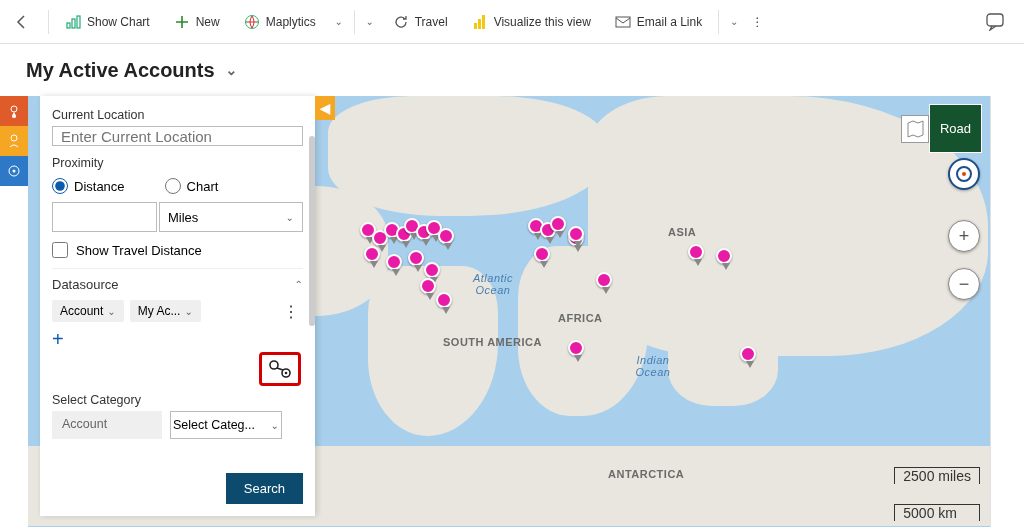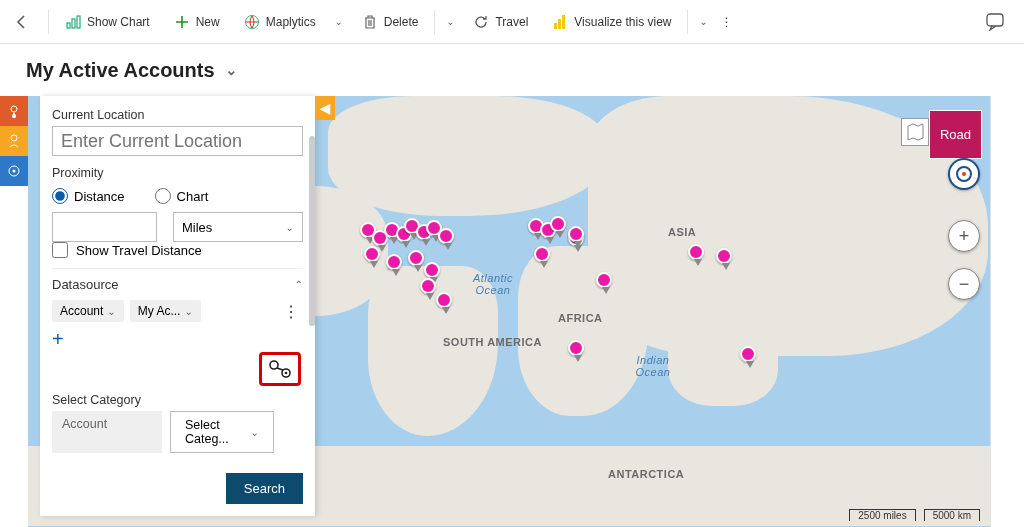--- a/index.html
+++ b/index.html
@@ -27,64 +27,64 @@
     .side-rail { position: absolute; left: 0; top: 0; width: 28px; display: flex; flex-direction: column; }
     .rail-btn { width: 28px; height: 30px; display: flex; align-items: center; justify-content: center; color: #fff; cursor: pointer; }
     .rail-1 { background: #e05b2a; }
     .rail-2 { background: #f5a623; }
     .rail-3 { background: #2e79c7; }
 
     .panel { position: absolute; left: 40px; top: 0; width: 275px; height: 420px; background: #fff; box-shadow: 2px 0 6px rgba(0,0,0,0.15); padding: 8px 12px 12px; overflow: hidden; }
     .panel-scroll { position: absolute; right: 0; top: 40px; width: 6px; height: 190px; background: #ccc; border-radius: 3px; }
 
     .lbl { font-size: 12.5px; color: #333; margin: 4px 0; }
-    .text-in { width: 100%; height: 30px; border: 1px solid #bbb; padding: 0 8px; font-size: 18px; }
-    .radio-row { display: flex; gap: 30px; margin: 8px 0; }
+    .text-in { width: 100%; height: 20px; border: 1px solid #bbb; padding: 0 8px; font-size: 15px; }
+    .radio-row { display: flex; gap: 40px; margin: 8px 0; }
     .radio { display: flex; align-items: center; gap: 6px; font-size: 13px; }
     .radio input { width: 16px; height: 16px; accent-color: #0b5cab; }
-    .num-unit-row { display: flex; gap: 16px; }
+    .num-unit-row { display: flex; gap: 2px; margin-bottom: 10px; }
     .num-in { width: 105px; height: 30px; border: 1px solid #bbb; }
     .unit-sel { flex: 1; height: 30px; border: 1px solid #bbb; padding: 0 8px; font-size: 13px; display: flex; align-items: center; justify-content: space-between; background: #fff; cursor: pointer; }
     .chk-row { display: flex; align-items: center; gap: 8px; font-size: 13px; margin-bottom: 10px; }
     .chk-row input { width: 16px; height: 16px; }
 
     .section-hdr { display: flex; justify-content: space-between; align-items: center; font-size: 13px; color: #333; padding: 8px 0; border-top: 1px solid #eee; cursor: pointer; }
     .chips-row { display: flex; gap: 6px; align-items: center; }
     .chip { background: #efefef; padding: 4px 8px; font-size: 12px; display: flex; align-items: center; gap: 4px; cursor: pointer; border-radius: 2px; }
     .chip-chev { font-size: 10px; color: #666; }
     .vdots { margin-left: auto; font-size: 16px; cursor: pointer; color: #333; padding: 0 4px; }
     .plus-add { color: #0b5cab; font-size: 20px; font-weight: 300; cursor: pointer; margin: 6px 0; display: inline-block; }
 
     .red-callout { position: absolute; right: 14px; top: 256px; width: 42px; height: 34px; border: 3px solid #d40000; border-radius: 4px; display: flex; align-items: center; justify-content: center; background: #fff; }
 
     .cat-row { display: flex; gap: 8px; margin-top: 4px; }
     .cat-chip { background: #efefef; padding: 6px 10px; font-size: 12.5px; color: #666; width: 110px; }
-    .cat-sel { border: 1px solid #bbb; padding: 6px 14px; font-size: 12.5px; display: flex; align-items: center; justify-content: space-between; width: 104px; background: #fff; cursor: pointer; }
+    .cat-sel { border: 1px solid #bbb; padding: 6px 2px; font-size: 12.5px; display: flex; align-items: center; justify-content: space-between; width: 112px; background: #fff; cursor: pointer; }
 
     .search-btn { position: absolute; right: 12px; bottom: 12px; background: #0c4a6e; color: #fff; border: none; padding: 8px 18px; font-size: 13px; cursor: pointer; }
 
     .collapse-tab { position: absolute; left: 315px; top: 0; width: 20px; height: 24px; background: #f5a623; display: flex; align-items: center; justify-content: center; color: #fff; cursor: pointer; font-size: 14px; }
 
     
     .map { position: absolute; left: 28px; right: 34px; top: 0; bottom: 0; background: #a8cfec; overflow: hidden; z-index: -1; }
     .land { position: absolute; background: #e8e6de; }
     .mlabel { position: absolute; font-size: 11px; font-weight: 700; color: #6b6b6b; text-transform: uppercase; letter-spacing: 0.5px; }
     .mlabel.oc { font-weight: 400; color: #4a7db0; font-style: italic; text-transform: none; font-size: 11px; }
 
     .pin { position: absolute; width: 16px; height: 16px; background: #e91aa5; border: 2px solid #fff; border-radius: 50%; box-shadow: 0 1px 2px rgba(0,0,0,0.4); cursor: pointer; }
     .pin::after { content: ""; position: absolute; left: 4px; top: 13px; border-left: 4px solid transparent; border-right: 4px solid transparent; border-top: 7px solid #888; }
 
     .map-ctrl { position: absolute; right: 10px; width: 32px; height: 32px; border-radius: 50%; background: #fff; border: 1px solid #888; display: flex; align-items: center; justify-content: center; font-size: 18px; color: #555; cursor: pointer; box-shadow: 0 1px 3px rgba(0,0,0,0.3); }
     .map-zoom-in { top: 124px; }
     .map-zoom-out { top: 172px; }
     .map-globe { top: 62px; border: 2px solid #1c4f8a; background: #fff; }
     .map-type { position: absolute; right: 8px; top: 8px; display: flex; align-items: center; }
     .map-type-icon { width: 28px; height: 28px; background: #fff; border: 1px solid #999; display: flex; align-items: center; justify-content: center; }
-    .map-type-lbl { background: #be185d; color: #fff; padding: 16px 10px; font-size: 13px; border: 1px solid #fff; margin-top: 6px; }
-    .map-scale { position: absolute; right: 10px; bottom: 6px; font-size: 10px; color: #333; display: flex; gap: 8px; }
+    .map-type-lbl { background: #14532d; color: #fff; padding: 16px 10px; font-size: 13px; border: 1px solid #fff; }
+    .map-scale { position: absolute; right: 10px; bottom: 6px; font-size: 14px; color: #333; display: flex; gap: 20px; flex-direction: column; }
     .map-scale span { border-top: 1px solid #333; border-left: 1px solid #333; border-right: 1px solid #333; padding: 0 8px; }
 
     .rightbar { position: absolute; right: 0; top: 0; width: 34px; height: 100%; background: #fff; border-left: 1px solid #e1e1e1; }
 
     .chev { font-size: 10px; color: #666; }
     svg { display: block; }
   </style>
 </head>
 <body>
 
@@ -122,28 +122,20 @@
           <circle cx="8" cy="8" r="6.5" fill="none" stroke="#2b6"></circle>
           <path d="M2 8 H14 M8 2 Q12 8 8 14 Q4 8 8 2" stroke="#c33" fill="none"></path>
         </svg>
       </span>
     <span>Maplytics</span>
   </div>
   <div class="cmd-chev">
       <span class="chev">⌄</span>
     </div>
 
-  <div class="cmd-item">
-    <span class="cmd-icon">
-        <svg width="14" height="16">
-          <path d="M2 4 H12 M5 4 V2 H9 V4 M3 4 V14 H11 V4 M6 6 V12 M8 6 V12" stroke="#666" stroke-width="1.2" fill="none"></path>
-        </svg>
-      </span>
-    <span>Delete</span>
-  </div>
   <div class="cmd-sep"></div>
   <div class="cmd-chev">
       <span class="chev">⌄</span>
     </div>
 
   <div class="cmd-item">
     <span class="cmd-icon">
         <svg width="16" height="16">
           <path d="M13 8 A5 5 0 1 1 11.5 4.5 M13 2 V5 H10" stroke="#555" stroke-width="1.3" fill="none"></path>
         </svg>
@@ -155,20 +147,29 @@
     <span class="cmd-icon">
         <svg width="14" height="16">
           <rect x="1" y="9" width="3" height="6" fill="#f2c811"></rect>
           <rect x="5" y="5" width="3" height="10" fill="#f2c811"></rect>
           <rect x="9" y="1" width="3" height="14" fill="#f2c811"></rect>
         </svg>
       </span>
     <span>Visualize this view</span>
   </div>
 
+  <div class="cmd-item">
+    <span class="cmd-icon">
+        <svg width="16" height="12">
+          <rect x="1" y="1" width="14" height="10" stroke="#555" fill="none"></rect>
+          <path d="M1 2 L8 7 L15 2" stroke="#555" fill="none"></path>
+        </svg>
+      </span>
+    <span>Email a Link</span>
+  </div>
   <div class="cmd-sep"></div>
   <div class="cmd-chev">
       <span class="chev">⌄</span>
     </div>
 
   <div class="cmd-item" style="padding:6px 4px;">
     <span>⋮</span>
   </div>
 
   <div class="cmd-spacer"></div>

